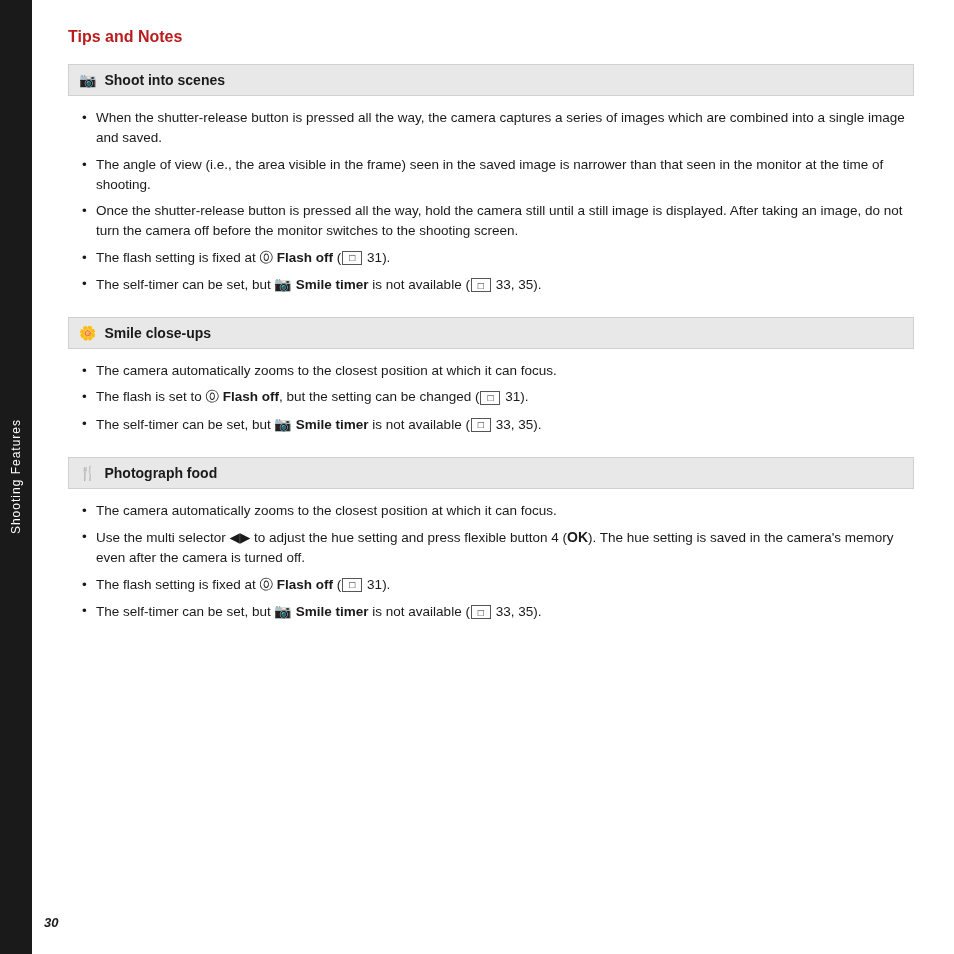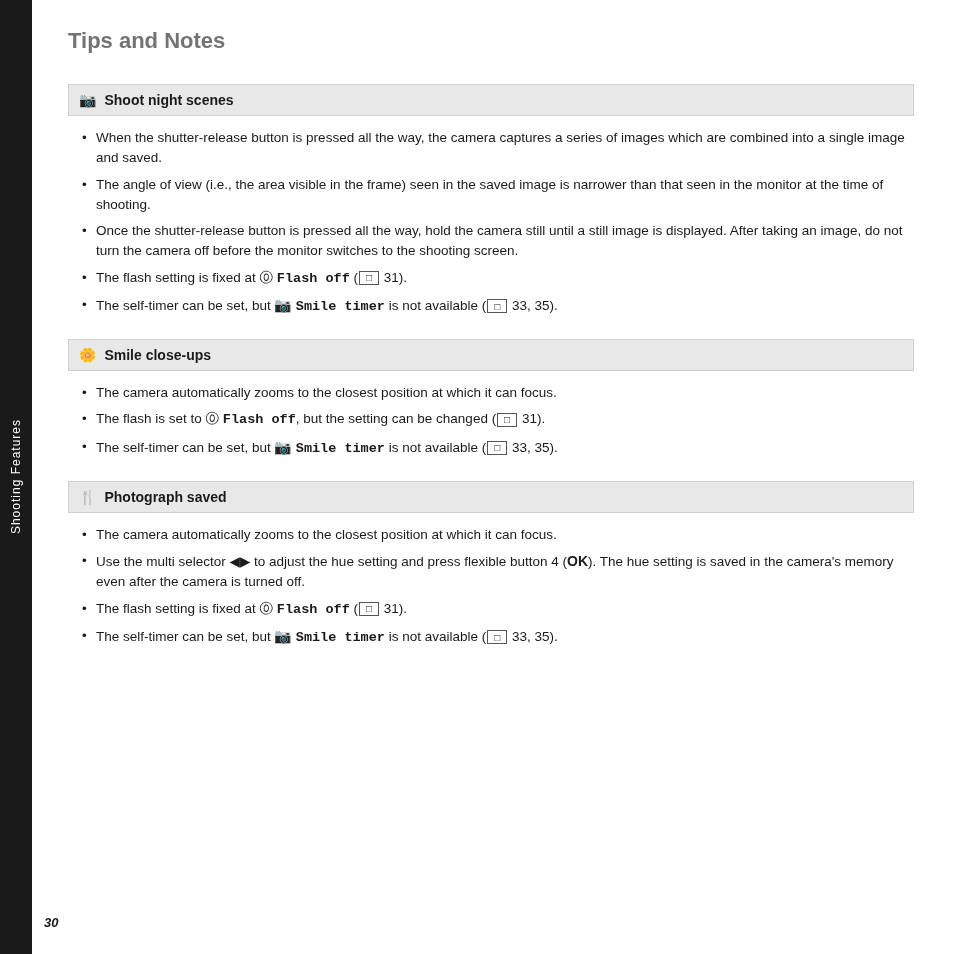--- a/index.html
+++ b/index.html
@@ -39,24 +39,24 @@
       white-space: nowrap;
       letter-spacing: 1px;
     }
 
     .main-content {
       margin-left: 32px;
       padding: 28px 40px 28px 36px;
     }
 
     .page-title {
-      font-size: 22px;
-      font-weight: bold;
-      margin-bottom: 30px;
-      color: #737373;
+      font-size: 16px;
+      font-weight: bold;
+      margin-bottom: 18px;
+      color: #b91c1c;
     }
 
     .section {
       margin-bottom: 22px;
     }
 
     .section-header {
       background: #e8e8e8;
       padding: 7px 10px;
       font-size: 14px;
@@ -87,21 +87,20 @@
 
     .bullet-list li::before {
       content: "•";
       position: absolute;
       left: 4px;
       top: 0;
     }
 
     .bold-text {
       font-weight: bold;
-      font-family: Liberation Mono, monospace;
     }
 
     .ref-box {
       display: inline-flex;
       align-items: center;
       justify-content: center;
       border: 1px solid #555;
       width: 20px;
       height: 14px;
       font-size: 10px;
@@ -135,21 +134,21 @@
 <div class="sidebar">
   <span class="sidebar-label">Shooting Features</span>
 </div>
 
 <div class="main-content">
   <h1 class="page-title">Tips and Notes</h1>
 
   <div class="section">
     <div class="section-header">
       <span class="section-icon">📷</span>
-      <span>Shoot night scenes</span>
+      <span>Shoot into scenes</span>
     </div>
     <ul class="bullet-list">
       <li>
         <span>When the shutter-release button is pressed all the way, the camera captures a series of images which are combined into a single image and saved.</span>
       </li>
       <li>
         <span>The angle of view (i.e., the area visible in the frame) seen in the saved image is narrower than that seen in the monitor at the time of shooting.</span>
       </li>
       <li>
         <span>Once the shutter-release button is pressed all the way, hold the camera still until a still image is displayed. After taking an image, do not turn the camera off before the monitor switches to the shooting screen.</span>
@@ -177,21 +176,21 @@
       </li>
       <li>
         <span>The self-timer can be set, but <span class="section-icon">📷</span> <span class="bold-text">Smile timer</span> is not available (<span class="ref-box">□</span> 33, 35).</span>
       </li>
     </ul>
   </div>
 
   <div class="section">
     <div class="section-header">
       <span class="section-icon">🍴</span>
-      <span>Photograph saved</span>
+      <span>Photograph food</span>
     </div>
     <ul class="bullet-list">
       <li>
         <span>The camera automatically zooms to the closest position at which it can focus.</span>
       </li>
       <li>
         <span>Use the multi selector ◀▶ to adjust the hue setting and press flexible button 4 (<span class="ok-bold">OK</span>). The hue setting is saved in the camera's memory even after the camera is turned off.</span>
       </li>
       <li>
         <span>The flash setting is fixed at <span class="flash-icon">⓪</span> <span class="bold-text">Flash off</span> (<span class="ref-box">□</span> 31).</span>

